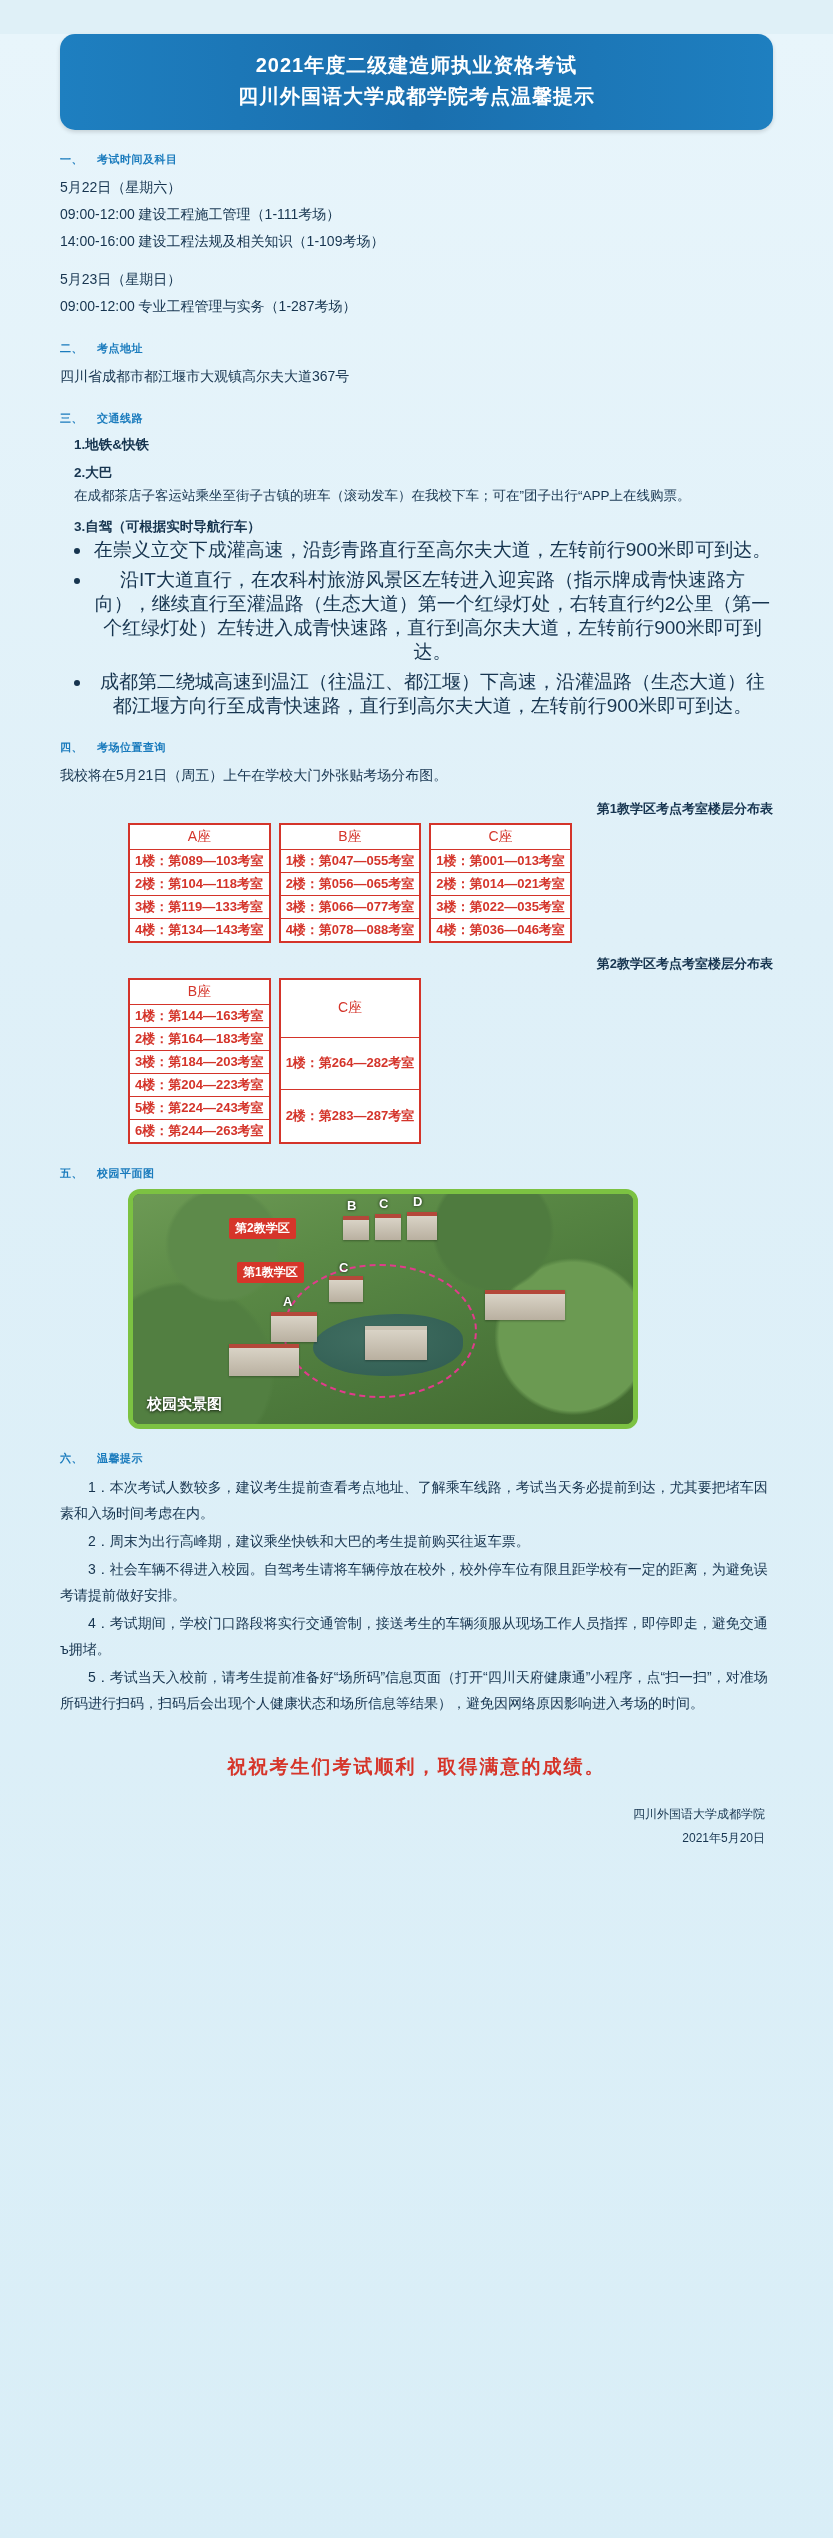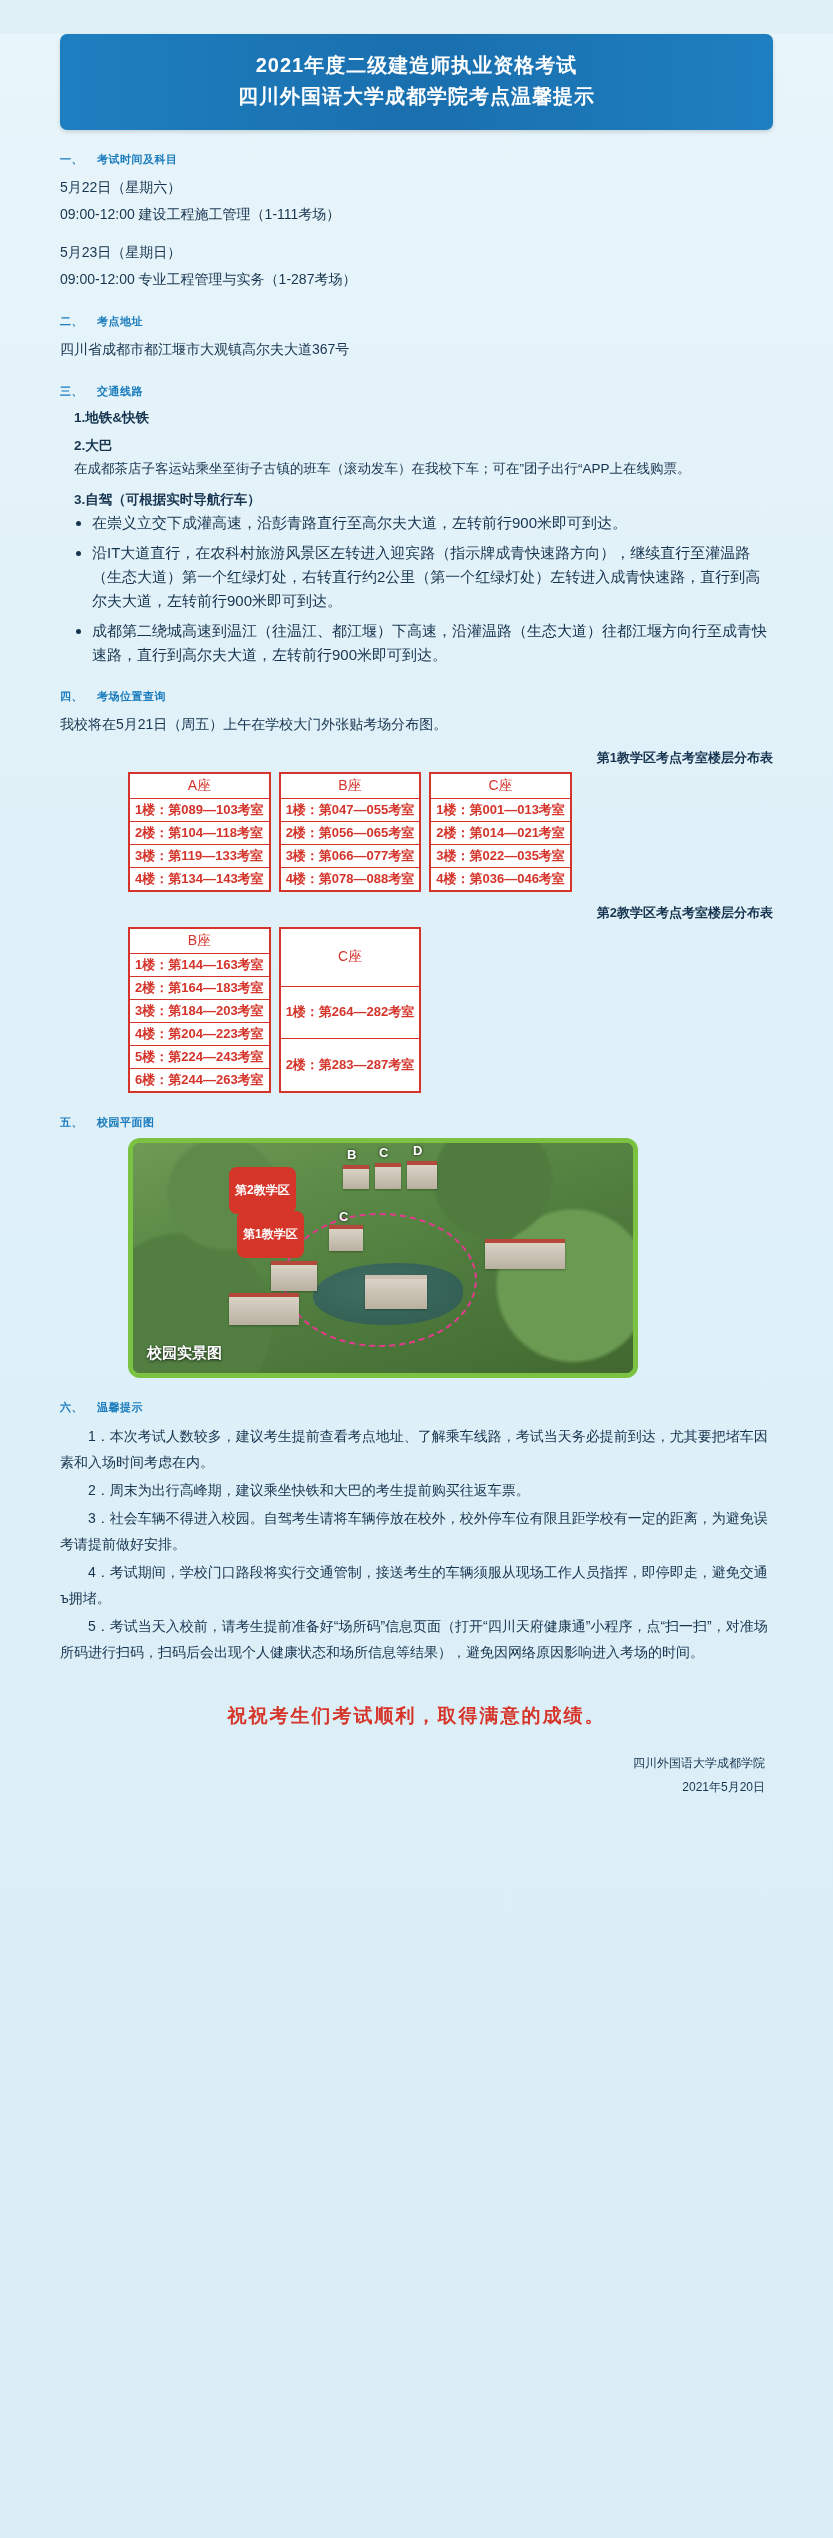--- a/index.html
+++ b/index.html
@@ -13,21 +13,21 @@
     width:833px;
     min-height:2538px;
     box-sizing:border-box;
     background:linear-gradient(180deg,#e8f5fb 0%,#dff0f8 35%,#d9eef7 100%);
     padding:0 0 30px 0;
     position:relative;
   }
   .banner{
     margin:34px 60px 0 60px;
     background:linear-gradient(90deg,#1e7fc0 0%,#1a6fae 50%,#1e7fc0 100%);
-    border-radius:7px;
+    border-radius:15px;
     padding:16px 10px 18px 10px;
     text-align:center;
     box-shadow:0 2px 4px rgba(0,0,0,.15);
   }
   .banner h1{
     margin:0;
     font-size:20px;
     line-height:31px;
     font-weight:bold;
     color:#ffffff;
@@ -61,24 +61,25 @@
     margin:0 0 2px 14px;
     font-size:13.5px;
     line-height:24px;
     color:#16344f;
   }
   ul.drive{
     margin:2px 0 0 14px;
     padding-left:18px;
   }
   ul.drive li{
-    font-size:15px;
+    font-size:19px;
     line-height:24px;
     margin-bottom:6px;
     color:#16344f;
+    text-align:center;
   }
   .tbl-title{
     font-weight:bold;
     font-size:13px;
     margin:12px 0 5px 68px;
     color:#16344f;
     text-align:right;
   }
   .tables{
     display:flex;
@@ -145,22 +146,22 @@
     border-radius:50%;
     width:190px;height:130px;
     left:150px;top:70px;
   }
   .lbl-red{
     position:absolute;
     background:#d6352a;
     color:#fff;
     font-size:12px;
     font-weight:bold;
-    padding:15px 6px;
-    border-radius:8px;
+    padding:2px 6px;
+    border-radius:2px;
     white-space:nowrap;
   }
   .lbl-white{
     position:absolute;
     color:#ffffff;
     font-size:13px;
     font-weight:bold;
     text-shadow:0 0 3px rgba(0,0,0,.9);
   }
   .map-caption{
@@ -208,20 +209,21 @@
     </h1>
   </div>
 
   <div class="content">
 
     <div class="sec-title">
       <span class="num">一、</span><span>考试时间及科目</span>
     </div>
     <p class="line">5月22日（星期六）</p>
     <p class="line">09:00-12:00  建设工程施工管理（1-111考场）</p>
+    <p class="line">14:00-16:00  建设工程法规及相关知识（1-109考场）</p>
     <div class="gap"></div>
     <p class="line">5月23日（星期日）</p>
     <p class="line">09:00-12:00  专业工程管理与实务（1-287考场）</p>
 
     <div class="sec-title">
       <span class="num">二、</span><span>考点地址</span>
     </div>
     <p class="line">四川省成都市都江堰市大观镇高尔夫大道367号</p>
 
     <div class="sec-title">

